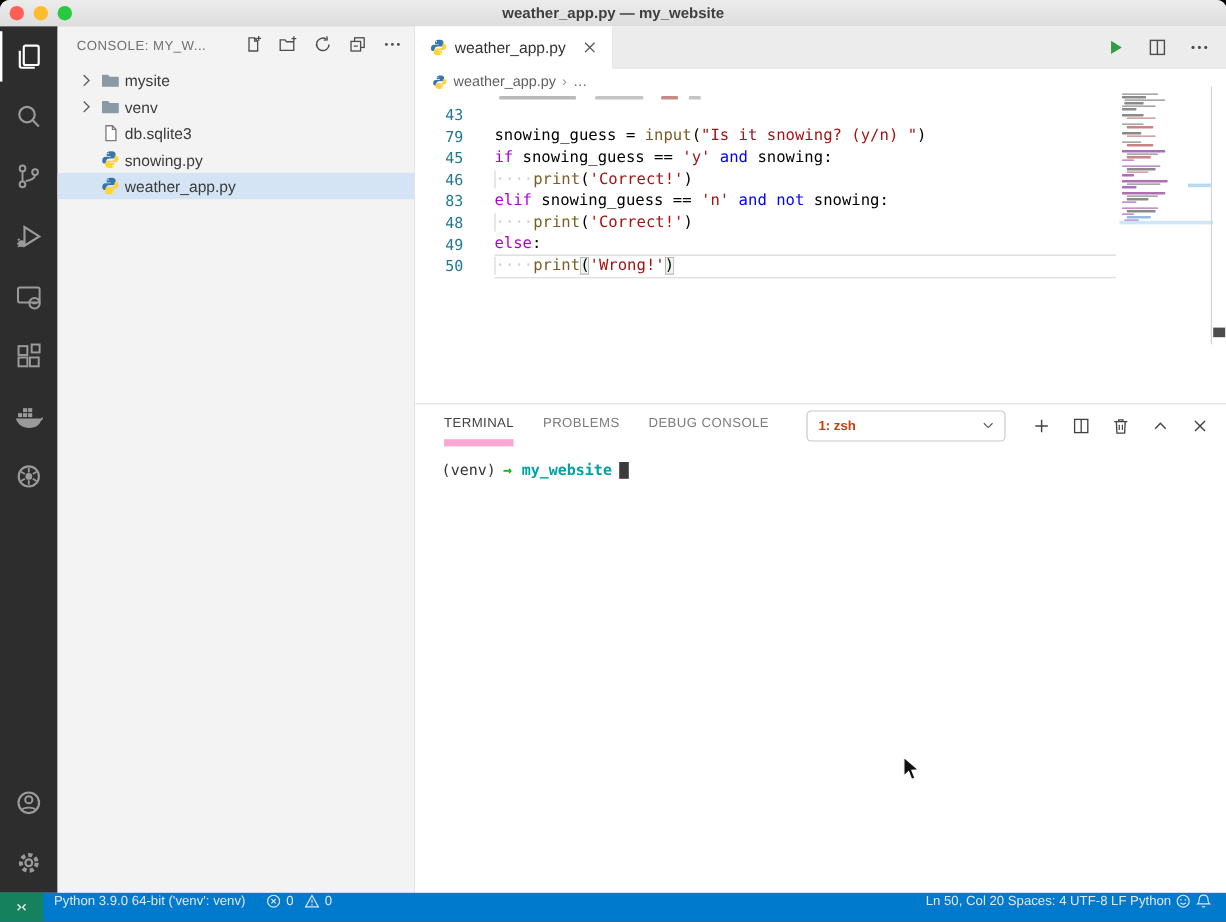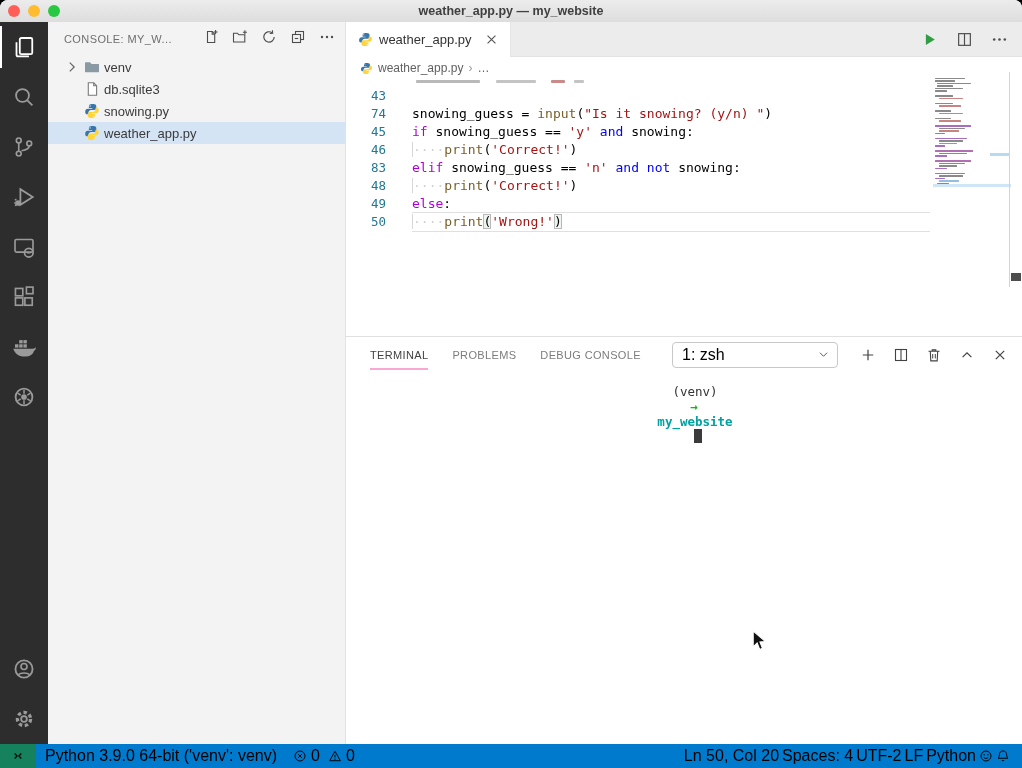--- a/index.html
+++ b/index.html
@@ -73,37 +73,37 @@
   .mm-current{position:absolute;left:-2px;right:-6px;bottom:0;height:3px;background:#cfe6f7;}
   .ov-ruler-line{position:absolute;left:663px;top:50px;width:1px;height:215px;background:#d4d4d4;}
   .ov-tick-blue{position:absolute;left:644px;top:131px;width:19px;height:3px;background:#b7d9f2;}
   .ov-cursor-mark{position:absolute;left:665px;top:251px;width:10px;height:8px;background:#4d4d4d;}
 
   
   .panel{position:absolute;left:346px;top:336px;width:676px;height:408px;background:#fff;border-top:1px solid #e0e0e0;box-sizing:border-box;}
   .panel-header{height:35px;display:flex;align-items:center;padding:0 14px 0 24px;}
   .panel-tabs{display:flex;gap:24px;flex:1;}
   .panel-tab{font-size:11px;letter-spacing:.35px;color:#7c7c7c;padding:9px 0 7px;border-bottom:1px solid transparent;cursor:pointer;}
-  .panel-tab.active{color:#424242;border-bottom:2px solid #f9a8d4;}
+  .panel-tab.active{color:#424242;border-bottom:6px solid #f9a8d4;}
   .shell-select{width:148px;height:24px;border:1px solid #c8c8c8;border-radius:4px;background:#fff;
     display:flex;align-items:center;justify-content:space-between;padding:0 7px 0 9px;margin-right:22px;cursor:pointer;}
-  .shell-select span{font-size:16px;color:#000000;}
+  .shell-select span{font-size:11px;color:#c2410c;font-weight:bold;}
   .shell-select svg{width:13px;height:13px;color:#555;}
   .panel-actions{display:flex;gap:17px;align-items:center;color:#424242;}
   .panel-actions svg{width:16px;height:16px;cursor:pointer;}
   .terminal-body{padding:12px 0 0 22px;font-size:12.5px;}
-  .term-line{display:flex;align-items:center;gap:0;flex-direction:column;}
+  .term-line{display:flex;align-items:center;gap:0;}
   .t-env{color:#333;}
   .t-arrow{color:#17b317;font-weight:700;margin:0 8px 0 6px;}
   .t-cwd{color:#00a2a2;font-weight:700;}
   .t-cursor{display:inline-block;width:8px;height:14px;background:#3b3b3b;margin-left:6px;}
 
   
-  .statusbar{position:absolute;left:0;top:744px;width:100%;height:24px;background:#007acc;color:#000000;
-    display:flex;align-items:center;font-size:16px;}
+  .statusbar{position:absolute;left:0;top:744px;width:100%;height:24px;background:#007acc;color:#e5e5e5;
+    display:flex;align-items:flex-start;font-size:11px;}
   .sb-remote{width:36px;height:100%;background:#16825d;display:flex;align-items:center;justify-content:center;cursor:pointer;}
   .sb-remote svg{width:14px;height:14px;}
   .status-left{display:flex;align-items:center;gap:16px;padding-left:9px;}
   .status-right{margin-left:auto;display:flex;align-items:center;gap:3px;padding-right:12px;}
   .status-item{display:flex;align-items:center;gap:5px;cursor:pointer;white-space:nowrap;}
   .status-item svg{width:14px;height:14px;}
   .diag{display:flex;align-items:center;gap:4px;}
   .diag .n{margin-right:4px;}
 
   
@@ -344,20 +344,29 @@
         </span>
     </div>
     <div id="file-tree">
         <div class="file-row">
           <span class="twisty"><svg>
               <use href="#chevron-right-icon"></use>
             </svg></span>
           <span class="ficon" style="color: rgb(138, 154, 165);"><svg>
               <use href="#folder-icon"></use>
             </svg></span>
+          <span>mysite</span>
+        </div>
+        <div class="file-row">
+          <span class="twisty"><svg>
+              <use href="#chevron-right-icon"></use>
+            </svg></span>
+          <span class="ficon" style="color: rgb(138, 154, 165);"><svg>
+              <use href="#folder-icon"></use>
+            </svg></span>
           <span>venv</span>
         </div>
         <div class="file-row">
           <span class="no-twisty"></span>
           <span class="ficon" style="color: rgb(122, 122, 122);"><svg>
               <use href="#file-icon"></use>
             </svg></span>
           <span>db.sqlite3</span>
         </div>
         <div class="file-row">
@@ -419,21 +428,21 @@
       <span class="partial-frag" style="left:70px;top:1px;width:64px;background:#b9b9b9"></span>
       <span class="partial-frag" style="left:150px;top:1px;width:40px;background:#c4c4c4"></span>
       <span class="partial-frag" style="left:205px;top:1px;width:14px;background:#c98a8a"></span>
       <span class="partial-frag" style="left:228px;top:1px;width:10px;background:#c4c4c4"></span>
       <div class="code-lines" id="code-lines">
           <div class="code-row">
             <span class="gutter">43</span>
             <span class="line-content"></span>
           </div>
           <div class="code-row">
-            <span class="gutter">74</span>
+            <span class="gutter">79</span>
             <span class="line-content"><span class="tok-var">snowing_guess</span><span class="tok-plain"> = </span><span class="tok-fn">input</span><span class="tok-plain">(</span><span class="tok-str">"Is it snowing? (y/n) "</span><span class="tok-plain">)</span></span>
           </div>
           <div class="code-row">
             <span class="gutter">45</span>
             <span class="line-content"><span class="tok-kw">if</span><span class="tok-plain"> </span><span class="tok-var">snowing_guess</span><span class="tok-plain"> == </span><span class="tok-str">'y'</span><span class="tok-plain"> </span><span class="tok-op">and</span><span class="tok-plain"> </span><span class="tok-var">snowing</span><span class="tok-plain">:</span></span>
           </div>
           <div class="code-row">
             <span class="gutter">46</span>
             <span class="line-content"><span class="tok-indent">····</span><span class="tok-fn">print</span><span class="tok-plain">(</span><span class="tok-str">'Correct!'</span><span class="tok-plain">)</span></span>
           </div>
@@ -641,21 +650,21 @@
         <span class="n">0</span>
         <svg>
             <use href="#warning-icon"></use>
           </svg>
         <span class="n">0</span>
       </span>
     </div>
     <div class="status-right">
       <span class="status-item">Ln 50, Col 20</span>
       <span class="status-item">Spaces: 4</span>
-      <span class="status-item">UTF-2</span>
+      <span class="status-item">UTF-8</span>
       <span class="status-item">LF</span>
       <span class="status-item">Python</span>
       <span class="status-item">
           <svg>
             <use href="#feedback-icon"></use>
           </svg>
         </span>
       <span class="status-item">
           <svg>
             <use href="#bell-icon"></use>

